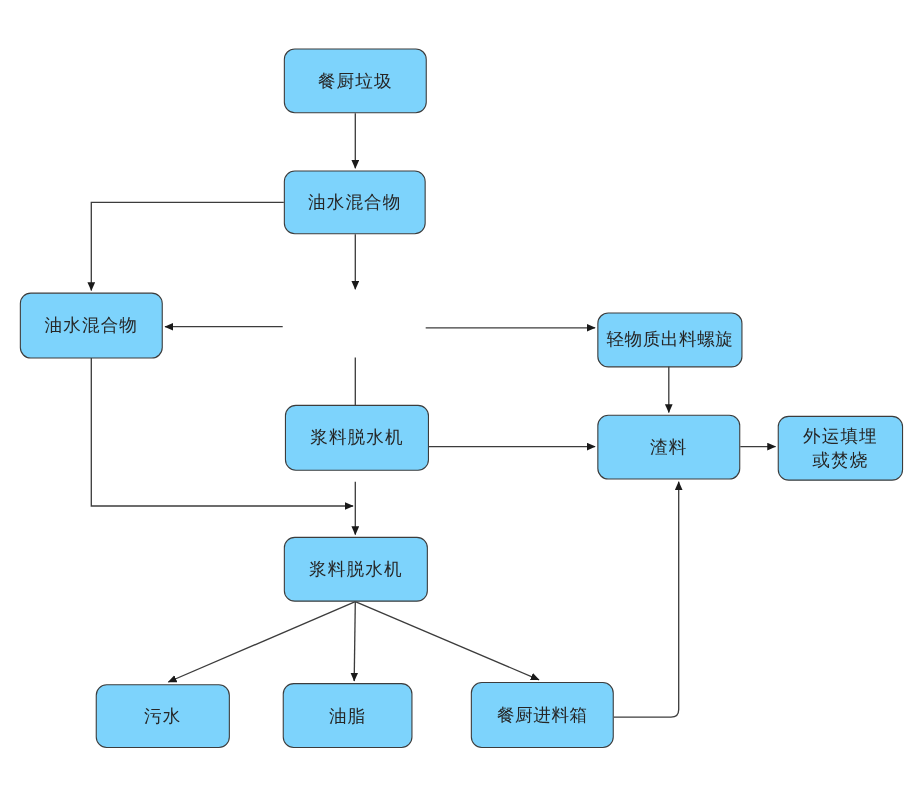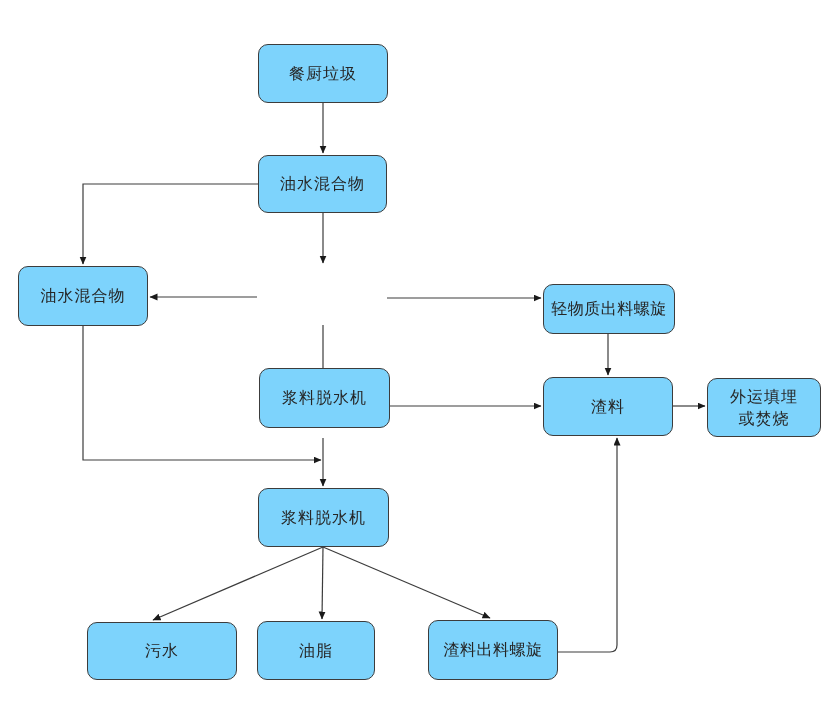--- a/index.html
+++ b/index.html
@@ -84,25 +84,25 @@
 
   <div class="node" style="left:707px;top:378px;width:114px;height:59px">
     <span>外运填埋</span>
     <span>或焚烧</span>
   </div>
 
   <div class="node" style="left:258px;top:488px;width:131px;height:59px">
     <span>浆料脱水机</span>
   </div>
 
-  <div class="node" style="left:87px;top:622px;width:150px;height:58px">
+  <div class="node" style="left:87px;top:622px;width:122px;height:58px">
     <span>污水</span>
   </div>
 
   <div class="node" style="left:257px;top:621px;width:118px;height:59px">
     <span>油脂</span>
   </div>
 
   <div class="node" style="left:428px;top:620px;width:130px;height:60px;letter-spacing:0.5px">
-    <span>渣料出料螺旋</span>
+    <span>餐厨进料箱</span>
   </div>
 
 </div>
 
 </body></html>

